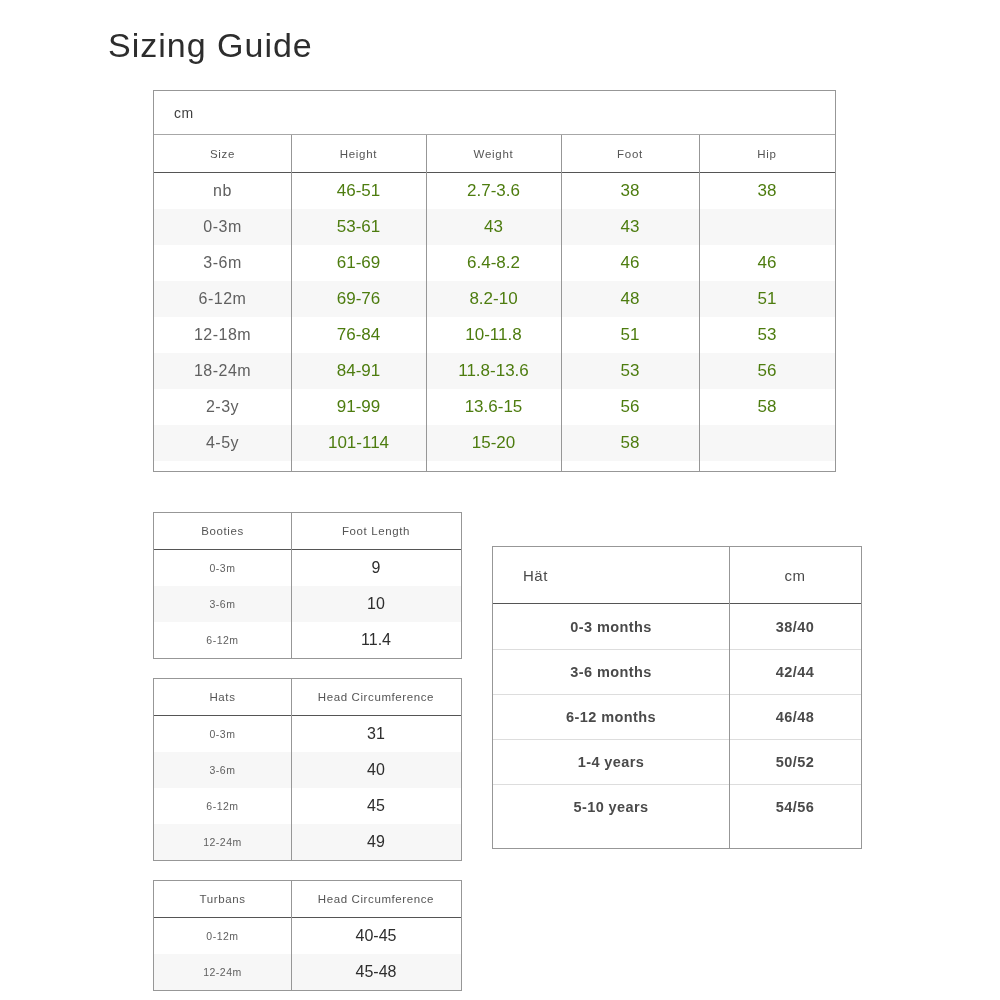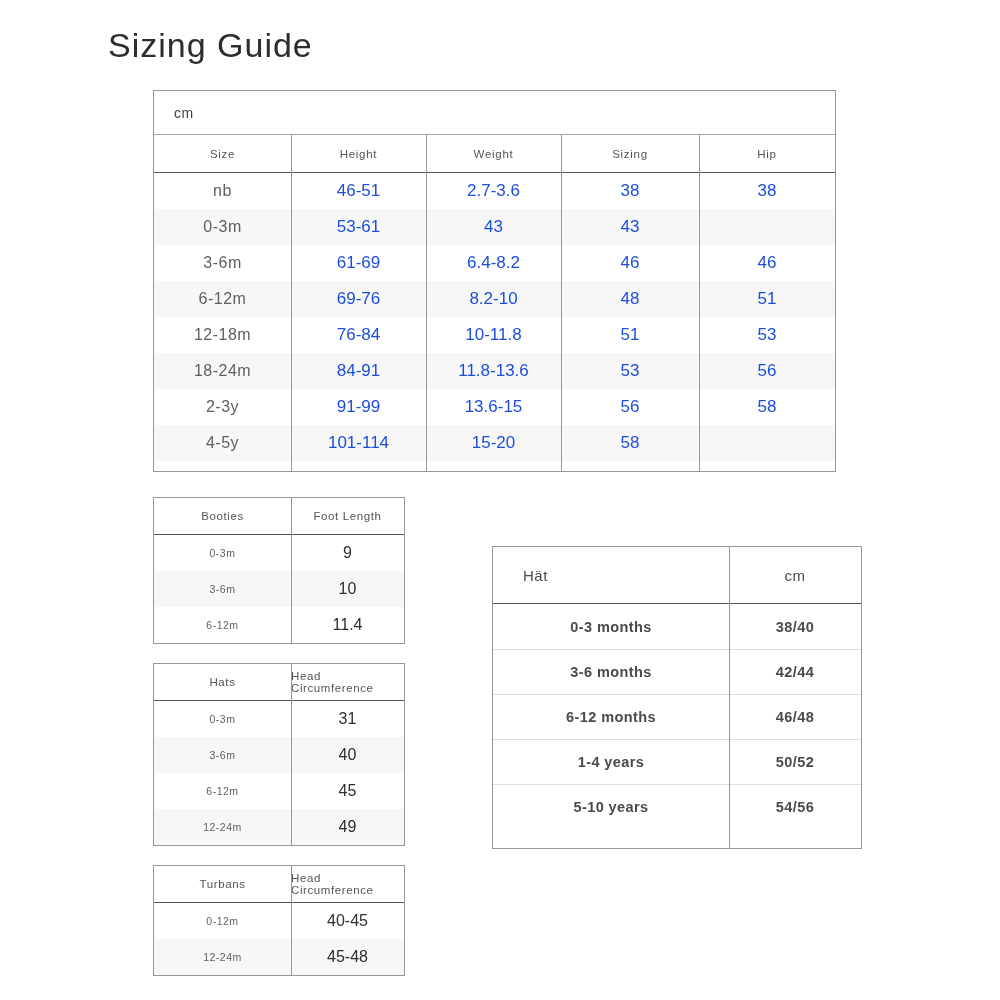--- a/index.html
+++ b/index.html
@@ -21,26 +21,26 @@
   .unit-row { height: 44px; display: flex; align-items: center;
     padding-left: 20px; border-bottom: 1px solid #a7a7a7;
     font-size: 14px; color: #3f3f3f; letter-spacing: 0.5px; }
   .m-head { display: grid; grid-template-columns: 137px 135px 135px 138px 1fr;
     height: 38px; border-bottom: 1px solid #555; }
   .m-hcell { display: flex; align-items: center; justify-content: center;
     font-size: 11.5px; color: #555; letter-spacing: 0.7px; }
   .m-row { display: grid; grid-template-columns: 137px 135px 135px 138px 1fr; height: 36px; }
   .m-row.alt { background: #f7f7f7; }
   .m-cell { display: flex; align-items: center; justify-content: center;
-    font-size: 17px; color: #1d4ed8; }
+    font-size: 17px; color: #4d7c0f; }
   .m-cell.lbl { font-size: 16px; color: #606060; letter-spacing: 0.5px; }
   .main-table .vline { top: 44px; }
 
   
-  .small-table { left: 153px; width: 252px; }
+  .small-table { left: 153px; width: 309px; margin-top: 15px; }
   .s-head { display: grid; grid-template-columns: 137px 1fr; height: 37px;
     border-bottom: 1px solid #555; }
   .s-hcell { display: flex; align-items: center; justify-content: center;
     font-size: 11.5px; color: #555; letter-spacing: 0.6px; }
   .s-row { display: grid; grid-template-columns: 137px 1fr; height: 36px; }
   .s-row.alt { background: #f7f7f7; }
   .s-cell { display: flex; align-items: center; justify-content: center;
     font-size: 16px; color: #2e2e2e; }
   .s-cell.lbl { font-size: 10.5px; color: #606060; letter-spacing: 0.5px; }
   .booties-table { top: 497px; height: 147px; }
@@ -67,21 +67,21 @@
   <div class="page-title">Sizing Guide</div>
 
   <div class="tbl main-table">
     <div class="unit-row">
       <span>cm</span>
     </div>
     <div class="m-head">
       <div class="m-hcell">Size</div>
       <div class="m-hcell">Height</div>
       <div class="m-hcell">Weight</div>
-      <div class="m-hcell">Sizing</div>
+      <div class="m-hcell">Foot</div>
       <div class="m-hcell">Hip</div>
     </div>
 
     <div class="m-row">
       <div class="m-cell lbl">nb</div>
       <div class="m-cell">46-51</div>
       <div class="m-cell">2.7-3.6</div>
       <div class="m-cell">38</div>
       <div class="m-cell">38</div>
     </div>

